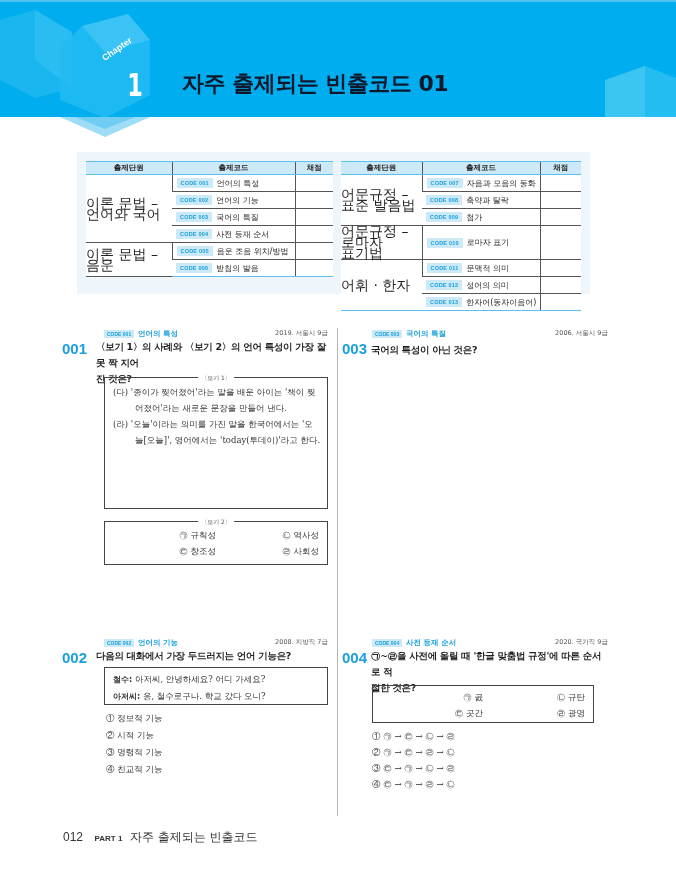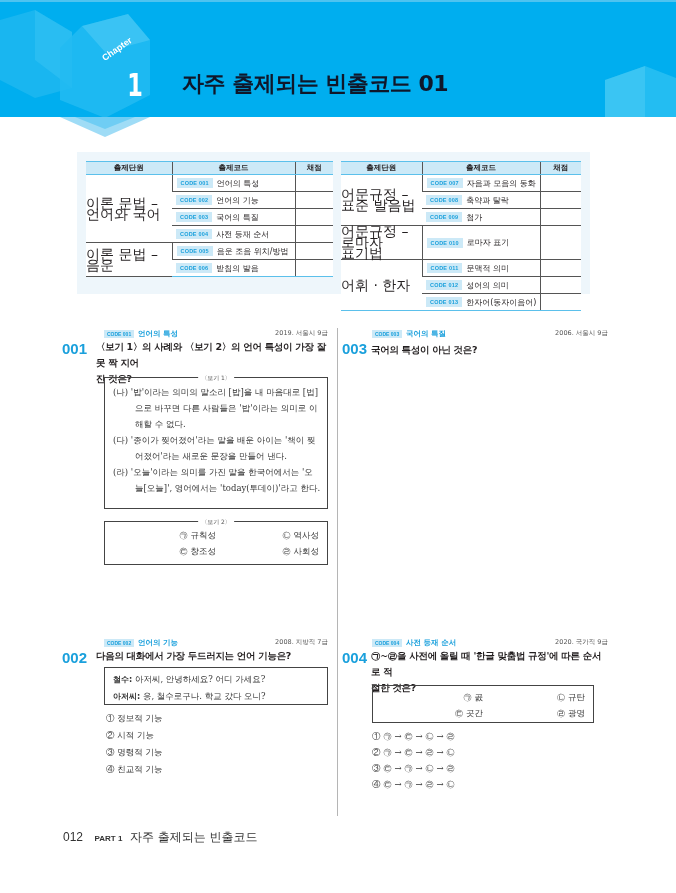--- a/index.html
+++ b/index.html
@@ -176,21 +176,20 @@
     <span class="q-code-name" style="left:76px">언어의 특성</span>
     <span class="q-source">2019. 서울시 9급</span>
   </div>
   <div class="q-num" style="left:0;top:11px">001</div>
   <div class="q-stem" style="left:34px;top:10px;width:234px">
     <div>〈보기 1〉의 사례와 〈보기 2〉의 언어 특성이 가장 잘못 짝 지어</div>
     <div>진 것은?</div>
   </div>
   <div class="box" style="left:42px;top:48px;width:224px;height:132px;padding:6px 6px 0 8px;">
     <span class="box-label">〈보기 1〉</span>
-    <div class="box-line">(나) '밥'이라는 의미의 말소리 [밥]을 내 마음대로 [법]으로 바꾸면 다른 사람들은 '밥'이라는 의미로 이해할 수 없다.</div>
     <div class="box-line">(다) '종이가 찢어졌어'라는 말을 배운 아이는 '책이 찢어졌어'라는 새로운 문장을 만들어 낸다.</div>
     <div class="box-line">(라) '오늘'이라는 의미를 가진 말을 한국어에서는 '오늘[오늘]', 영어에서는 'today(투데이)'라고 한다.</div>
   </div>
   <div class="box" style="left:42px;top:192px;width:224px;height:44px;padding:5px 8px 0 8px;">
     <span class="box-label">〈보기 2〉</span>
     <div class="grid2">
       <span>㉠ 규칙성</span>
       <span>㉡ 역사성</span>
       <span>㉢ 창조성</span>
       <span>㉣ 사회성</span>

